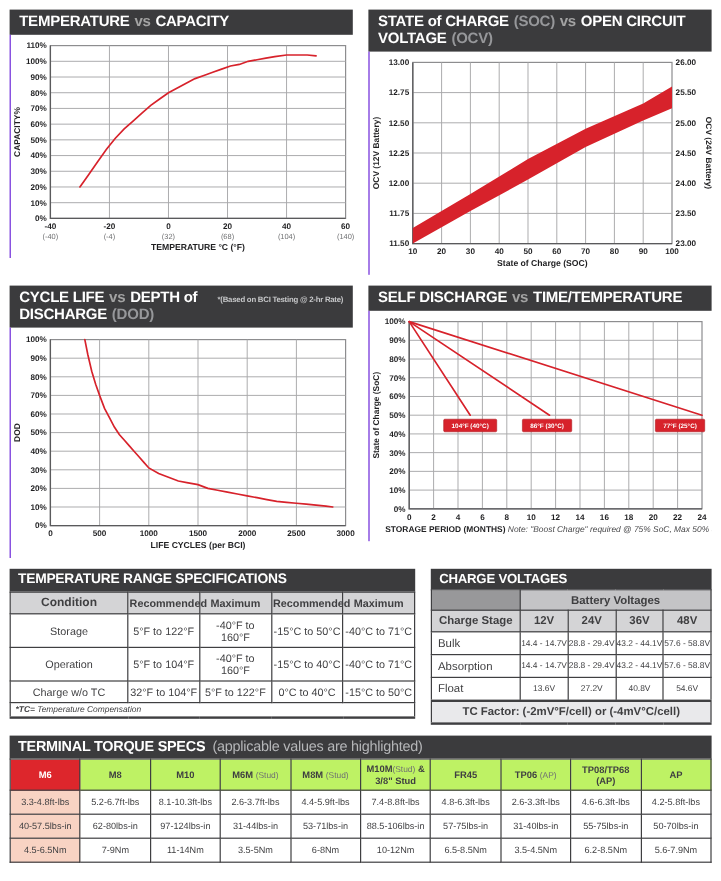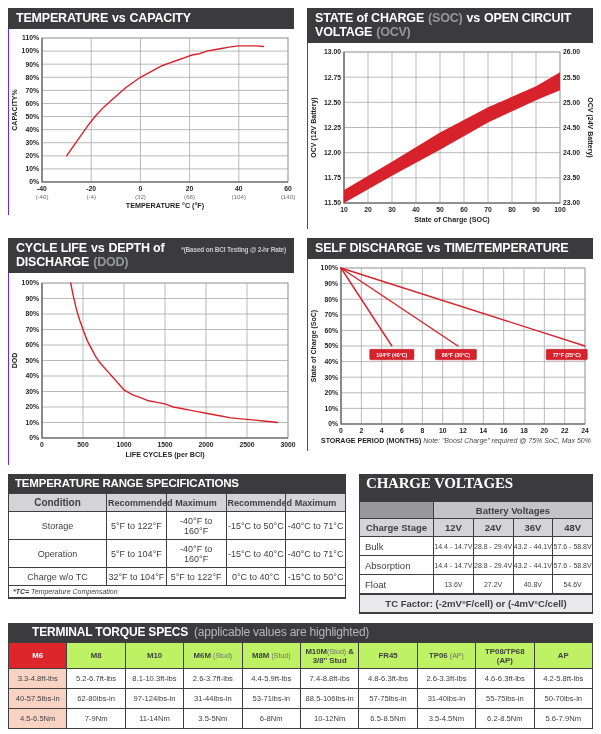--- a/index.html
+++ b/index.html
@@ -14,21 +14,21 @@
   
   .panel-title {
     background:#3b3b3d; color:#fff; font-weight:bold;
     font-size:12.5px; letter-spacing:-0.2px;
     padding:3px 8px 4px 8px; display:flex; align-items:baseline; justify-content:space-between;
     line-height:14px;
   }
   .panel-title .seg { margin-right:4px; }
   .seg-white { color:#ffffff; }
   .seg-gray  { color:#96979a; }
-  .seg-red   { color:#ffffff; }
+  .seg-red   { color:#a3a3a3; }
   .title-note { font-size:6.5px; color:#c6c7c9; font-weight:bold; white-space:nowrap; }
   .title-sub  { font-size:12px; color:#b5b6b8; font-weight:normal; margin-left:6px; }
 
   .chart-body { border-left:1px solid #6d28d9; padding-top:2px; }
   svg { display:block; }
 
   
   .tables-row .panel.temp   { flex:0 0 338px; }
   .tables-row .panel.charge { flex:1; }
   table { border-collapse:collapse; width:100%; table-layout:fixed; }
@@ -335,21 +335,21 @@
           <tr>
             <td colspan="5" class="footnote-cell">
               <b>*TC=</b><span> Temperature Compensation</span>
             </td>
           </tr>
         </tfoot>
       </table>
     </section>
 
     <section class="panel charge">
-      <header class="panel-title" style="font-size:15px; padding:2px 7px 11px;font-family:Liberation Serif, serif;">
+      <header class="panel-title" style="font-size:11px; padding:2px 7px 1px;">
         <span>CHARGE VOLTAGES</span>
       </header>
       <table class="spec-table charge-table">
         <colgroup>
             <col class="s0">
             <col>
             <col>
             <col>
             <col>
           </colgroup>
@@ -392,21 +392,21 @@
         <tfoot>
           <tr>
             <td colspan="5" class="tc-cell">TC Factor: (-2mV°F/cell) or (-4mV°C/cell)</td>
           </tr>
         </tfoot>
       </table>
     </section>
   </div>
 
   <section class="panel" style="margin-bottom:8px;">
-    <header class="panel-title" style="font-size:12px; padding:2px 24px 3px; justify-content:flex-start;">
+    <header class="panel-title" style="font-size:12px; padding:2px 7px 3px; justify-content:flex-start;">
       <span>TERMINAL TORQUE SPECS</span>
       <span class="title-sub">(applicable values are highlighted)</span>
     </header>
     <table class="spec-table torque-table">
       <thead>
           <tr>
             <th class="hl"><span>M6</span></th>
             <th><span>M8</span></th>
             <th><span>M10</span></th>
             <th><span>M6M </span><span class="light">(Stud)</span></th>

